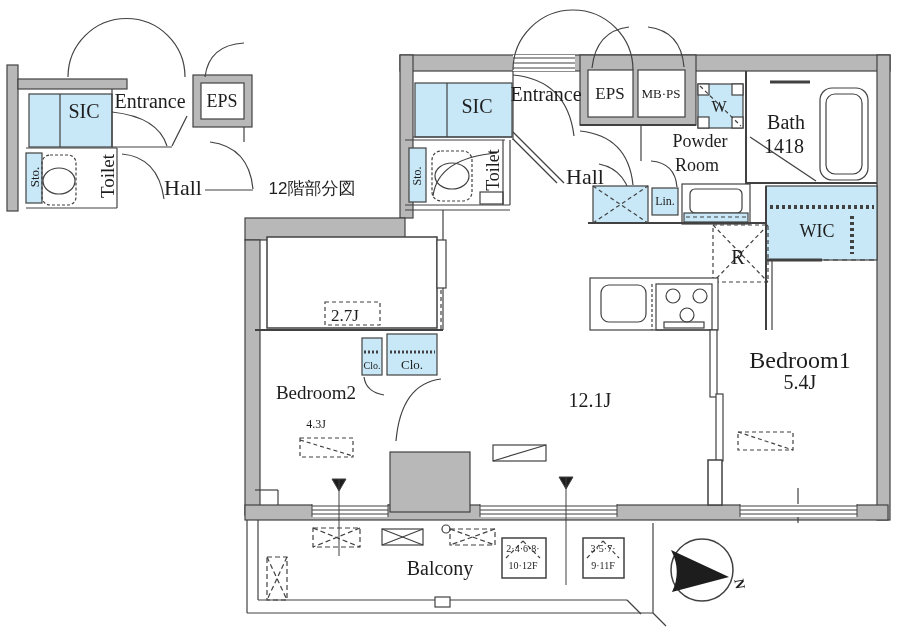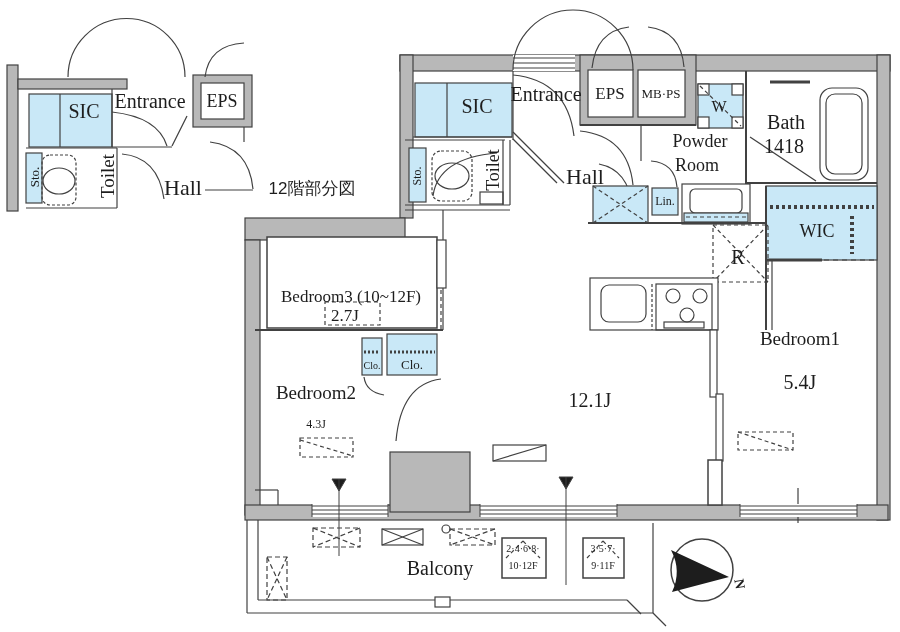--- a/index.html
+++ b/index.html
@@ -305,28 +305,27 @@
   <div class="lbl" style="left:700px;top:141px;font-size:18px">Powder</div>
   <div class="lbl" style="left:697px;top:165px;font-size:18px">Room</div>
   <div class="lbl" style="left:786px;top:122px;font-size:20px">Bath</div>
   <div class="lbl" style="left:784px;top:146px;font-size:20px">1418</div>
   <div class="lbl" style="left:665px;top:201px;font-size:12px">Lin.</div>
   <div class="lbl vert" style="left:417px;top:176px;font-size:12px">Sto.</div>
   <div class="lbl vert" style="left:493px;top:170px;font-size:18px">Toilet</div>
   <div class="lbl" style="left:585px;top:177px;font-size:22px">Hall</div>
   <div class="lbl" style="left:817px;top:231px;font-size:18px">WIC</div>
   <div class="lbl" style="left:738px;top:257px;font-size:20px">R</div>
-  <div class="lbl" style="left:351px;top:296px;font-size:17px">Bedroom3 (10~12F)</div>
   <div class="lbl" style="left:345px;top:315px;font-size:17px">2.7J</div>
   <div class="lbl" style="left:316px;top:392px;font-size:19px">Bedroom2</div>
   <div class="lbl" style="left:316px;top:424px;font-size:12px">4.3J</div>
   <div class="lbl small" style="left:372px;top:366px">Clo.</div>
   <div class="lbl" style="left:412px;top:364px;font-size:13px">Clo.</div>
   <div class="lbl" style="left:590px;top:400px;font-size:20px">12.1J</div>
-  <div class="lbl" style="left:800px;top:338px;font-size:19px">Bedroom1</div>
+  <div class="lbl" style="left:800px;top:360px;font-size:24px">Bedroom1</div>
   <div class="lbl" style="left:800px;top:382px;font-size:20px">5.4J</div>
   <div class="lbl" style="left:440px;top:568px;font-size:20px">Balcony</div>
   <div class="lbl small" style="left:523px;top:549px">2·4·6·8·</div>
   <div class="lbl small" style="left:523px;top:566px">10·12F</div>
   <div class="lbl small" style="left:603px;top:549px">3·5·7·</div>
   <div class="lbl small" style="left:603px;top:566px">9·11F</div>
   <div class="lbl" style="left:739px;top:584px;font-size:14px;font-weight:bold;transform:translate(-50%,-50%) rotate(80deg)">N</div>
 </div>
 
 </body></html>

